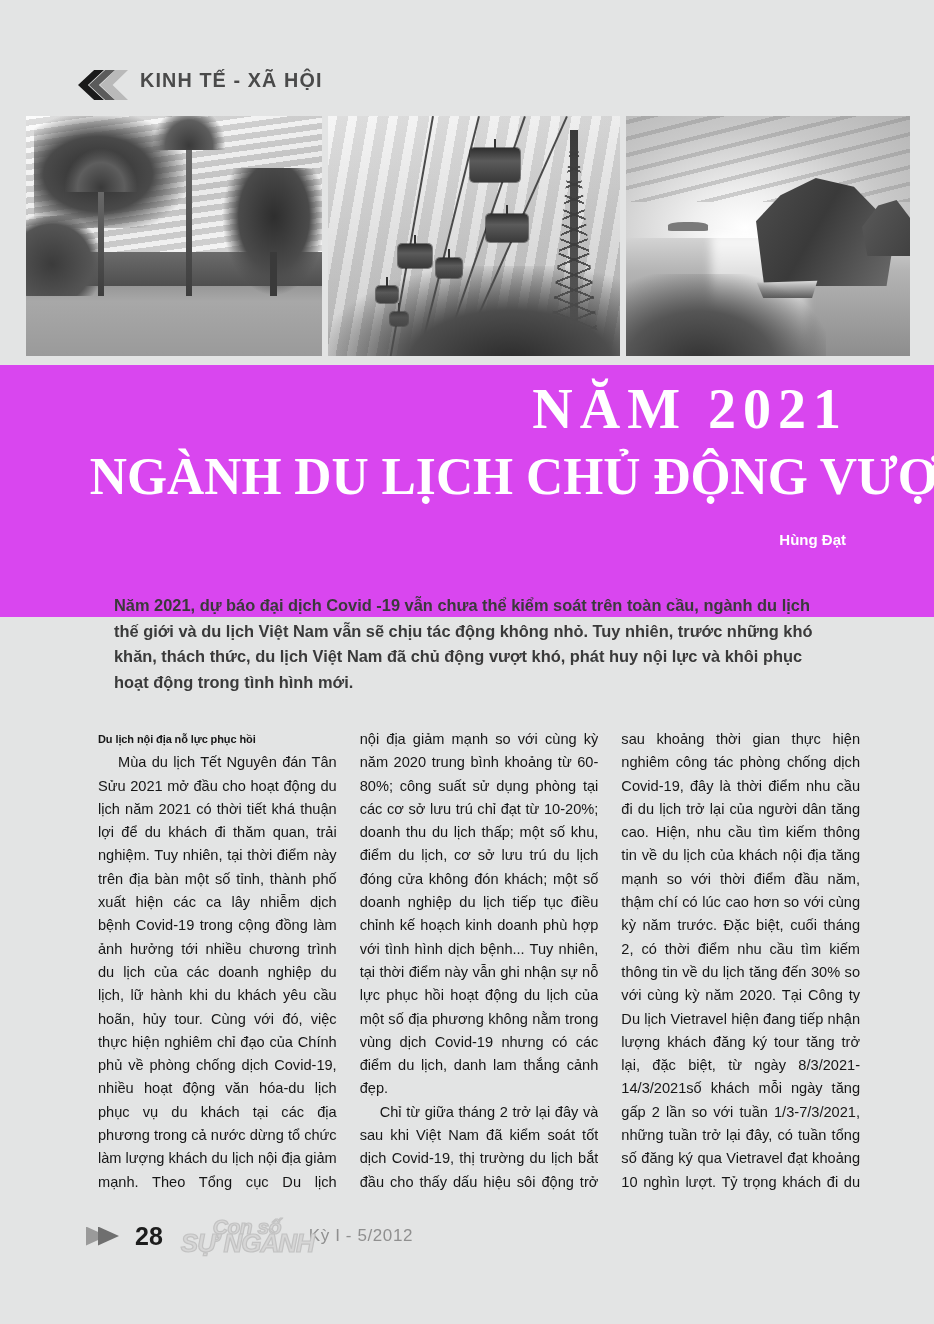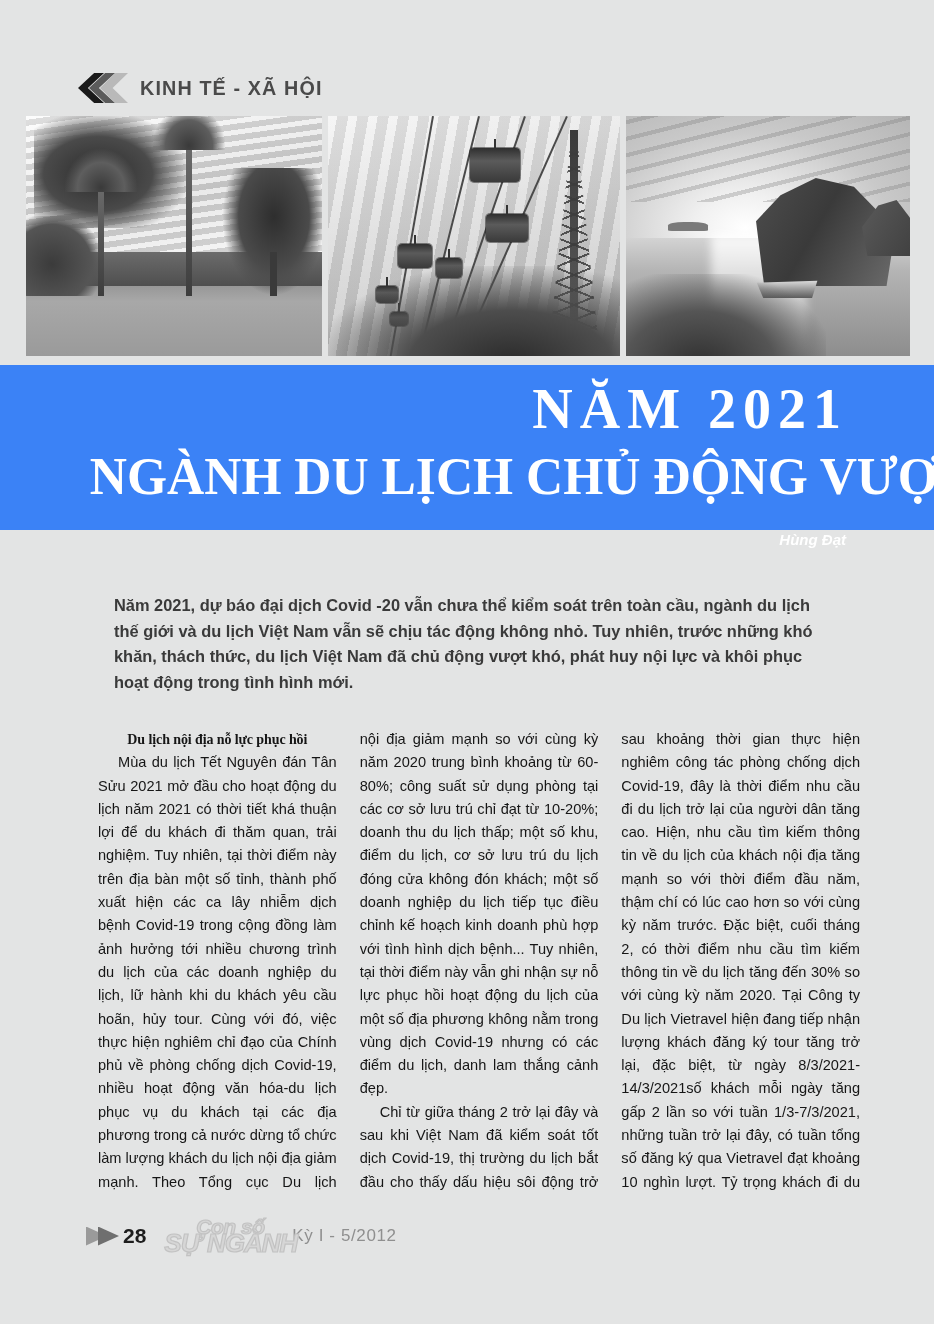--- a/index.html
+++ b/index.html
@@ -14,21 +14,20 @@
     overflow: hidden;
     position: relative;
   }
 
   
   .section-header {
     position: absolute;
     left: 78px;
     top: 68px;
     display: flex;
-    align-items: center;
     height: 40px;
   }
   .chevron-logo {
     position: relative;
     width: 56px;
     height: 34px;
     flex: none;
   }
   .chev {
     position: absolute;
@@ -197,22 +196,22 @@
     position:absolute; left:-10px; bottom:-10px; width:210px; height:92px;
     background: radial-gradient(ellipse at 40% 100%, #2f2f2f 0%, #555 42%, rgba(85,85,85,0) 76%);
   }
 
   
   .title-banner {
     position: absolute;
     left: 0;
     top: 365px;
     width: 934px;
-    height: 165px;
-    background: #3b82f6;
+    height: 252px;
+    background: #d946ef;
   }
   .headline-year {
     position: absolute;
     right: 86px;
     top: 16px;
     color: #ffffff;
     font-family: "Liberation Serif", serif;
     font-weight: bold;
     font-size: 56px;
     letter-spacing: 7px;
@@ -235,21 +234,20 @@
     transform-origin: center;
   }
   .byline {
     position: absolute;
     right: 88px;
     top: 166px;
     color: #ffffff;
     font-size: 15px;
     font-weight: bold;
     font-family: "Liberation Sans", sans-serif;
-    font-style: italic;
   }
 
   
   .lead {
     position: absolute;
     left: 114px;
     top: 593px;
     width: 712px;
     color: #3a3a3a;
     font-size: 16.4px;
@@ -275,48 +273,47 @@
     line-height: 23.3px;
     color: #161616;
     text-align: justify;
     font-family: "Liberation Sans", sans-serif;
     overflow: hidden;
   }
   .col p { margin: 0; }
   .col p.indent { text-indent: 20px; }
   .subhead {
     font-weight: bold;
-    text-align: center;
+    text-align: left;
     margin-bottom: 0;
-    font-size: 14px;
+    font-size: 11px;
     letter-spacing: -0.1px;
-    font-family: Liberation Serif, serif;
   }
 
   
   .footer {
     position: absolute;
     left: 86px;
     top: 1216px;
     display: flex;
     align-items: center;
     height: 40px;
   }
   .foot-arrow {
     width: 21px; height: 19px;
     background: #9a9a9a;
     clip-path: polygon(0% 0%, 100% 50%, 0% 100%);
     flex: none;
   }
   .foot-arrow.dark { background: #6f6f6f; margin-left: -9px; }
   .page-num {
-    font-size: 21px;
+    font-size: 25px;
     font-weight: bold;
     color: #1d1d1d;
-    margin-left: 4px;
+    margin-left: 16px;
     font-family: "Liberation Sans", sans-serif;
   }
   .mast {
     position: relative;
     margin-left: 18px;
     width: 122px;
     height: 40px;
     flex: none;
   }
   .mast .m1, .mast .m2 {
@@ -393,21 +390,21 @@
   </div>
 </div>
 
 <div class="title-banner">
   <div class="headline-year">NĂM 2021</div>
   <div class="headline-main">NGÀNH DU LỊCH CHỦ ĐỘNG VƯỢT KHÓ</div>
   <div class="byline">Hùng Đạt</div>
 </div>
 
 <div class="lead">
-  <p>Năm 2021, dự báo đại dịch Covid -20 vẫn chưa thể kiểm soát trên toàn cầu, ngành du lịch thế giới và du lịch Việt Nam vẫn sẽ chịu tác động không nhỏ. Tuy nhiên, trước những khó khăn, thách thức, du lịch Việt Nam đã chủ động vượt khó, phát huy nội lực và khôi phục hoạt động trong tình hình mới.</p>
+  <p>Năm 2021, dự báo đại dịch Covid -19 vẫn chưa thể kiểm soát trên toàn cầu, ngành du lịch thế giới và du lịch Việt Nam vẫn sẽ chịu tác động không nhỏ. Tuy nhiên, trước những khó khăn, thách thức, du lịch Việt Nam đã chủ động vượt khó, phát huy nội lực và khôi phục hoạt động trong tình hình mới.</p>
 </div>
 
 <div class="columns">
 
   <div class="col">
     <p class="subhead">Du lịch nội địa nỗ lực phục hồi</p>
     <p class="indent">Mùa du lịch Tết Nguyên đán Tân Sửu 2021 mở đầu cho hoạt động du lịch năm 2021 có thời tiết khá thuận lợi để du khách đi thăm quan, trải nghiệm. Tuy nhiên, tại thời điểm này trên địa bàn một số tỉnh, thành phố xuất hiện các ca lây nhiễm dịch bệnh Covid-19 trong cộng đồng làm ảnh hưởng tới nhiều chương trình du lịch của các doanh nghiệp du lịch, lữ hành khi du khách yêu cầu hoãn, hủy tour. Cùng với đó, việc thực hiện nghiêm chỉ đạo của Chính phủ về phòng chống dịch Covid-19, nhiều hoạt động văn hóa-du lịch phục vụ du khách tại các địa phương trong cả nước dừng tổ chức làm lượng khách du lịch nội địa giảm mạnh. Theo Tổng cục Du lịch (TCDL), lượng khách du lịch</p>
   </div>
 
   <div class="col">

